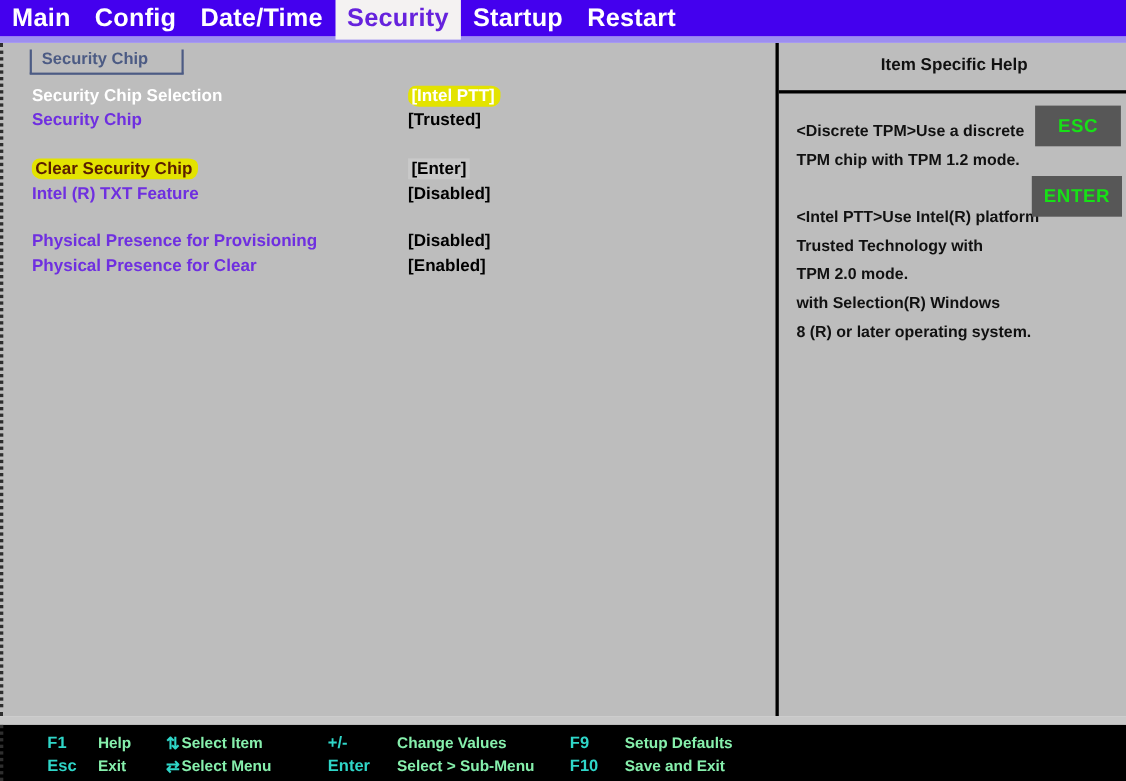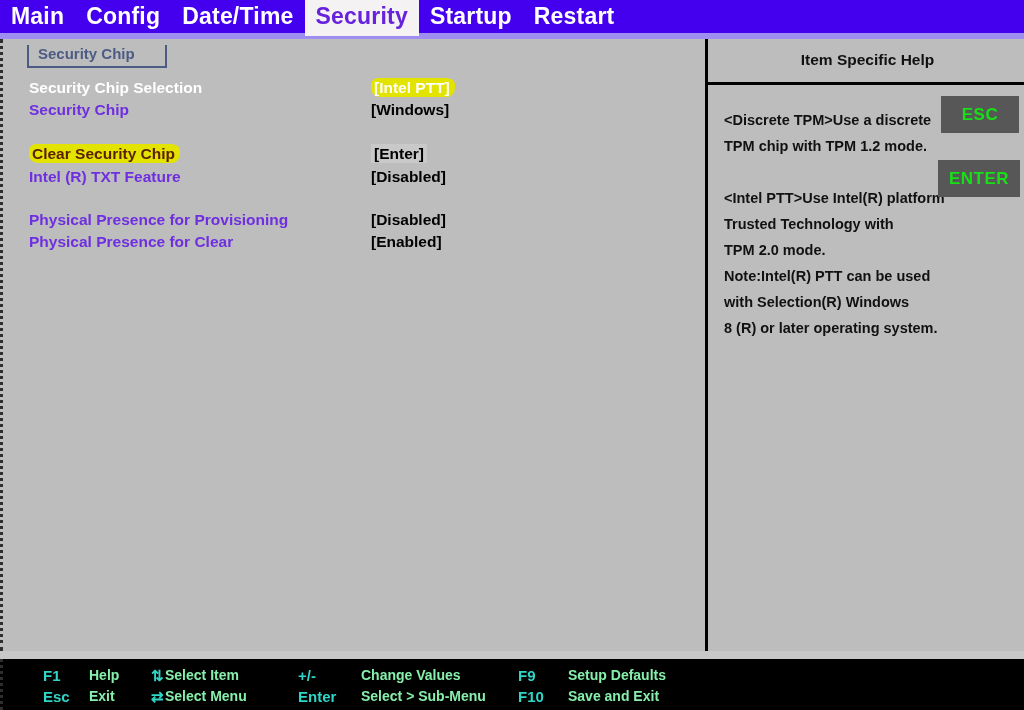--- a/index.html
+++ b/index.html
@@ -283,21 +283,21 @@
       <div class="label">Security Chip</div>
     </div>
 
     <div class="opt-row" style="top:38px">
       <div class="opt-label c-white">Security Chip Selection</div>
       <div class="opt-value"><span class="hl-yellow c-white">[Intel PTT]</span></div>
     </div>
 
     <div class="opt-row" style="top:60px">
       <div class="opt-label c-violet">Security Chip</div>
-      <div class="opt-value">[Windows]</div>
+      <div class="opt-value">[Trusted]</div>
     </div>
 
     <div class="opt-row" style="top:104px">
       <div class="opt-label"><span class="hl-yellow c-maroon">Clear Security Chip</span></div>
       <div class="opt-value"><span class="hl-gray">[Enter]</span></div>
     </div>
 
     <div class="opt-row" style="top:127px">
       <div class="opt-label c-violet">Intel (R) TXT Feature</div>
       <div class="opt-value">[Disabled]</div>
@@ -322,21 +322,20 @@
       <div id="help-title">Item Specific Help</div>
     </div>
     <div id="help-title-rule"></div>
     <div id="help-body">
       <div class="help-line">&lt;Discrete TPM&gt;Use a discrete</div>
       <div class="help-line">TPM chip with TPM 1.2 mode.</div>
       <div class="help-line gap"></div>
       <div class="help-line">&lt;Intel PTT&gt;Use Intel(R) platform</div>
       <div class="help-line">Trusted Technology with</div>
       <div class="help-line">TPM 2.0 mode.</div>
-      <div class="help-line">Note:Intel(R) PTT can be used</div>
       <div class="help-line">with Selection(R) Windows</div>
       <div class="help-line">8 (R) or later operating system.</div>
     </div>
   </div>
 
 </div>
 
 <div class="key-badge" id="badge-esc">ESC</div>
 <div class="key-badge" id="badge-enter">ENTER</div>
 

